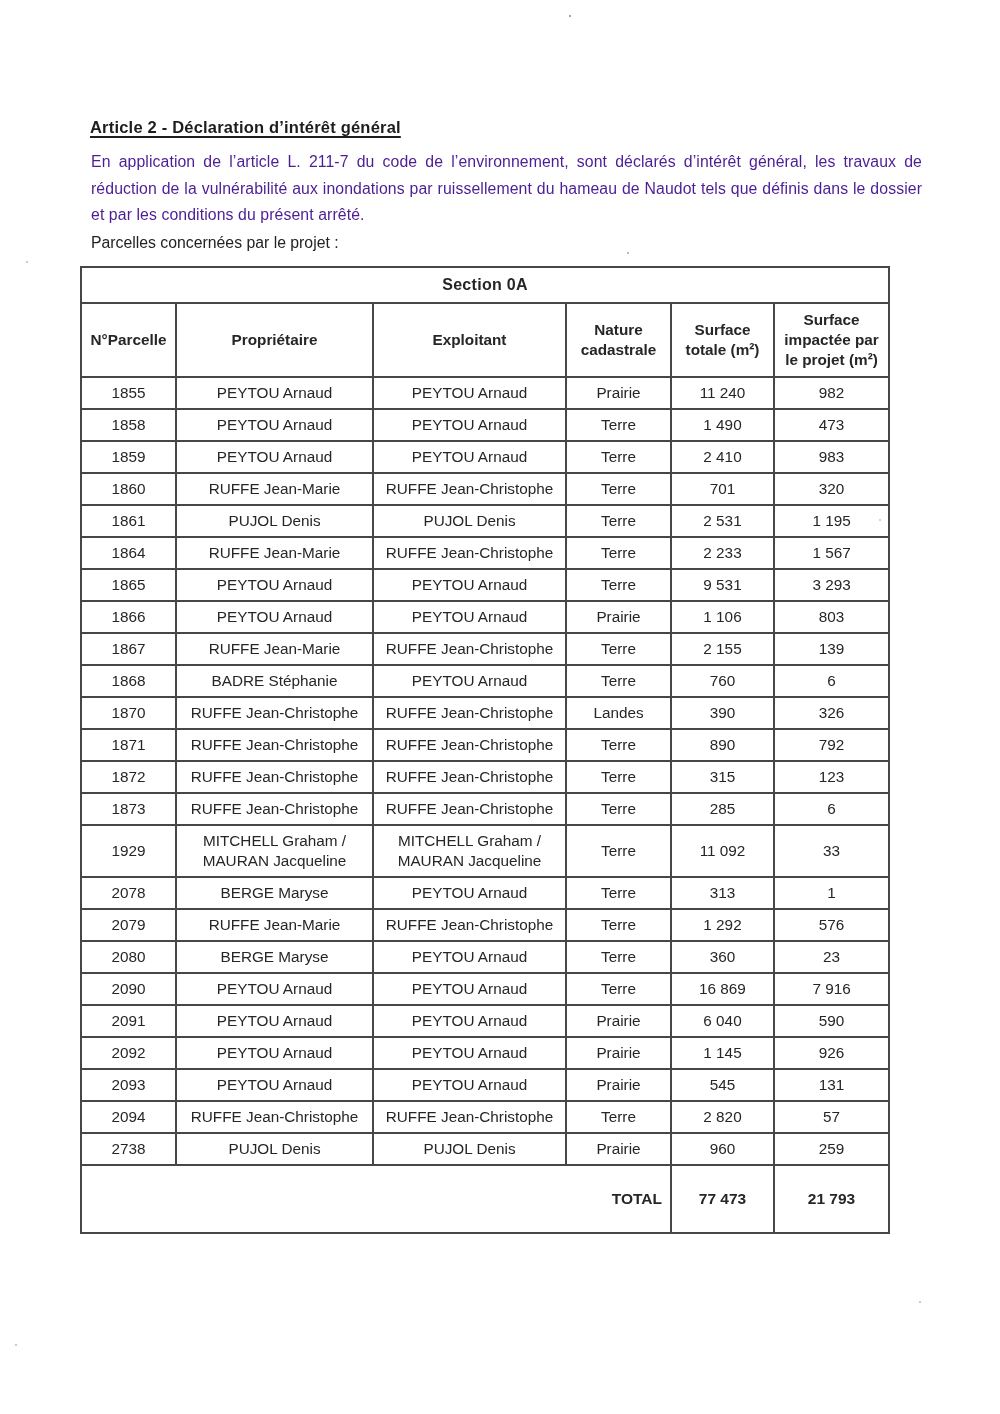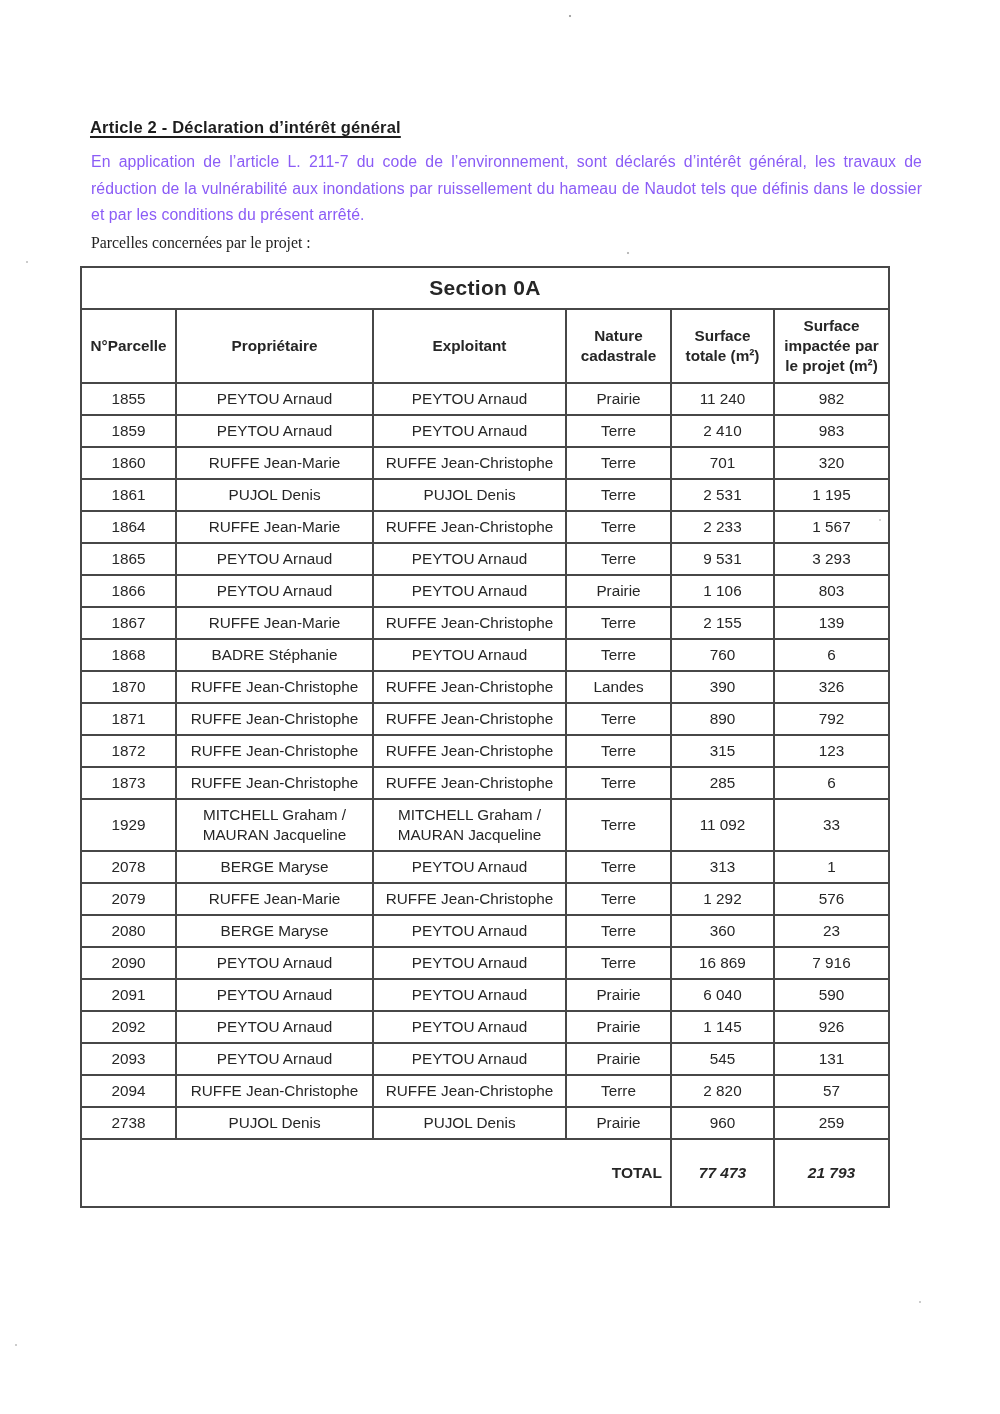--- a/index.html
+++ b/index.html
@@ -17,41 +17,41 @@
   }
   .page{position:absolute;inset:0;}
   .title{
     position:absolute;left:90px;top:118px;margin:0;
     font-size:16.5px;font-weight:700;color:#1d1d1d;
     text-decoration:underline;text-underline-offset:3px;text-decoration-thickness:1.5px;
     letter-spacing:.2px;
   }
   .body-text{
     position:absolute;left:91px;top:149px;width:831px;margin:0;
-    font-size:15.8px;line-height:26.5px;text-align:justify;color:#8b5cf6;
+    font-size:15.8px;line-height:26.5px;text-align:justify;color:#4c1d95;
     letter-spacing:.1px;
   }
   .caption{
     position:absolute;left:91px;top:234px;margin:0;
-    font-size:15.8px;color:#232323;font-family:Liberation Serif, serif;
+    font-size:15.8px;color:#232323;
   }
   table.tbl{
     position:absolute;left:80px;top:266px;width:808px;
     border-collapse:collapse;table-layout:fixed;
   }
   .tbl th,.tbl td{
     border:2px solid #474747;text-align:center;vertical-align:middle;
     overflow:hidden;color:#262626;
   }
-  .section-cell{font-size:21px;font-weight:700;padding:8px 0;letter-spacing:.3px;}
+  .section-cell{font-size:16px;font-weight:700;padding:8px 0;letter-spacing:.3px;}
   .tbl th.col{font-size:15.3px;font-weight:700;line-height:20px;padding:6px 2px;}
   .tbl td.cell{font-size:15.3px;line-height:20px;padding:5px 3px;}
   .tbl td.num{white-space:nowrap;}
   .total-label{font-weight:700;text-align:right !important;padding:8px 8px 8px 15px;font-size:15.5px;}
-  .total-val{font-weight:700;font-size:15.5px;padding:24px 2px;white-space:nowrap;font-style:italic;}
+  .total-val{font-weight:700;font-size:15.5px;padding:24px 2px;white-space:nowrap;}
 </style>
 </head>
 <body>
 
 <div class="page">
 
   <h2 class="title">Article 2 - Déclaration d’intérêt général</h2>
 
   <p class="body-text">En application de l’article L. 211-7 du code de l’environnement, sont déclarés d’intérêt général, les travaux de réduction de la vulnérabilité aux inondations par ruissellement du hameau de Naudot tels que définis dans le dossier et par les conditions du présent arrêté.</p>
 
@@ -82,20 +82,28 @@
     <tbody id="table-body">
         <tr>
           <td class="cell num">1855</td>
           <td class="cell">PEYTOU Arnaud</td>
           <td class="cell">PEYTOU Arnaud</td>
           <td class="cell">Prairie</td>
           <td class="cell num">11 240</td>
           <td class="cell num">982</td>
         </tr>
         <tr>
+          <td class="cell num">1858</td>
+          <td class="cell">PEYTOU Arnaud</td>
+          <td class="cell">PEYTOU Arnaud</td>
+          <td class="cell">Terre</td>
+          <td class="cell num">1 490</td>
+          <td class="cell num">473</td>
+        </tr>
+        <tr>
           <td class="cell num">1859</td>
           <td class="cell">PEYTOU Arnaud</td>
           <td class="cell">PEYTOU Arnaud</td>
           <td class="cell">Terre</td>
           <td class="cell num">2 410</td>
           <td class="cell num">983</td>
         </tr>
         <tr>
           <td class="cell num">1860</td>
           <td class="cell">RUFFE Jean-Marie</td>

